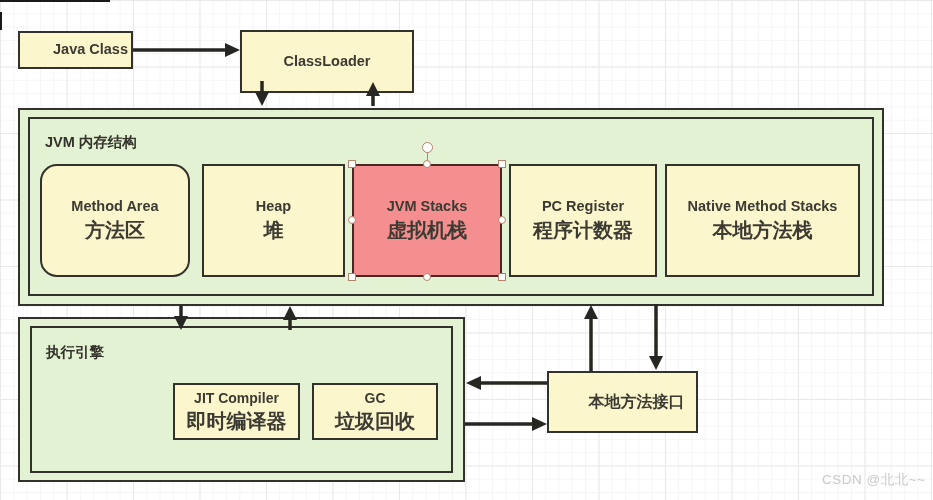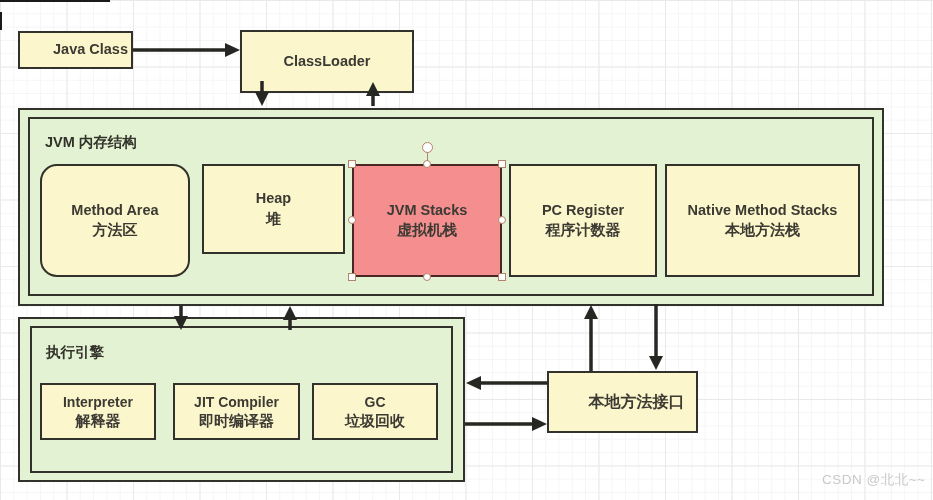--- a/index.html
+++ b/index.html
@@ -20,21 +20,21 @@
     display:flex;align-items:center;justify-content:center;
     text-align:center;color:#3b3a33;font-weight:bold;
   }
   .yellow{background:#fcf6cc;}
   .green{background:#e2f2d2;}
   .red{background:#f58f8f;border-color:#4a2723;}
   .container-title{
     position:absolute;font-weight:bold;color:#33322b;font-size:14.5px;
   }
   .lbl{line-height:1.35;font-size:14.5px;}
-  .lbl .zh{font-size:15px;}
+  .lbl .zh{font-size:20px;}
   .lbl span{display:block;}
   .small-lbl{font-size:14px;line-height:1.3;}
   svg.arrows{position:absolute;left:0;top:0;width:933px;height:500px;pointer-events:none;}
   svg.arrows g{pointer-events:all;}
   .artifact{position:absolute;background:#1a1a1a;}
   
   .handle{position:absolute;box-sizing:border-box;background:#fff;border:1.5px solid #b5826b;z-index:30;}
   .handle.sq{width:8px;height:8px;}
   .handle.ci{width:8px;height:8px;border-radius:50%;}
   .handle.rot{width:11px;height:11px;border-radius:50%;}
@@ -64,21 +64,21 @@
   <div class="box green" style="left:28px;top:117px;width:846px;height:179px;"></div>
   <div class="container-title" style="left:45px;top:133px;">JVM 内存结构</div>
 
   <div class="box yellow" style="left:40px;top:164px;width:150px;height:113px;border-radius:17px;">
     <div class="lbl">
       <span>Method Area</span>
       <span class="zh">方法区</span>
     </div>
   </div>
 
-  <div class="box yellow" style="left:202px;top:164px;width:143px;height:90px;">
+  <div class="box yellow" style="left:202px;top:164px;width:143px;height:113px;">
     <div class="lbl">
       <span>Heap</span>
       <span class="zh">堆</span>
     </div>
   </div>
 
   <div class="box red" style="left:352px;top:164px;width:150px;height:113px;">
     <div class="lbl">
       <span>JVM Stacks</span>
       <span class="zh">虚拟机栈</span>
@@ -107,26 +107,20 @@
   <div class="handle ci" style="left:348px;top:216px;"></div>
   <div class="handle ci" style="left:498px;top:216px;"></div>
   <div class="handle sq" style="left:348px;top:273px;"></div>
   <div class="handle ci" style="left:423px;top:273px;"></div>
   <div class="handle sq" style="left:498px;top:273px;"></div>
 
   <div class="box green" style="left:18px;top:317px;width:447px;height:165px;"></div>
   <div class="box green" style="left:30px;top:326px;width:423px;height:147px;"></div>
   <div class="container-title" style="left:46px;top:343px;">执行引擎</div>
 
-  <div class="box yellow" style="left:40px;top:383px;width:116px;height:57px;">
-    <div class="lbl small-lbl">
-      <span>Interpreter</span>
-      <span class="zh">解释器</span>
-    </div>
-  </div>
 
   <div class="box yellow" style="left:173px;top:383px;width:127px;height:57px;">
     <div class="lbl small-lbl">
       <span>JIT Compiler</span>
       <span class="zh">即时编译器</span>
     </div>
   </div>
 
   <div class="box yellow" style="left:312px;top:383px;width:126px;height:57px;">
     <div class="lbl small-lbl">

